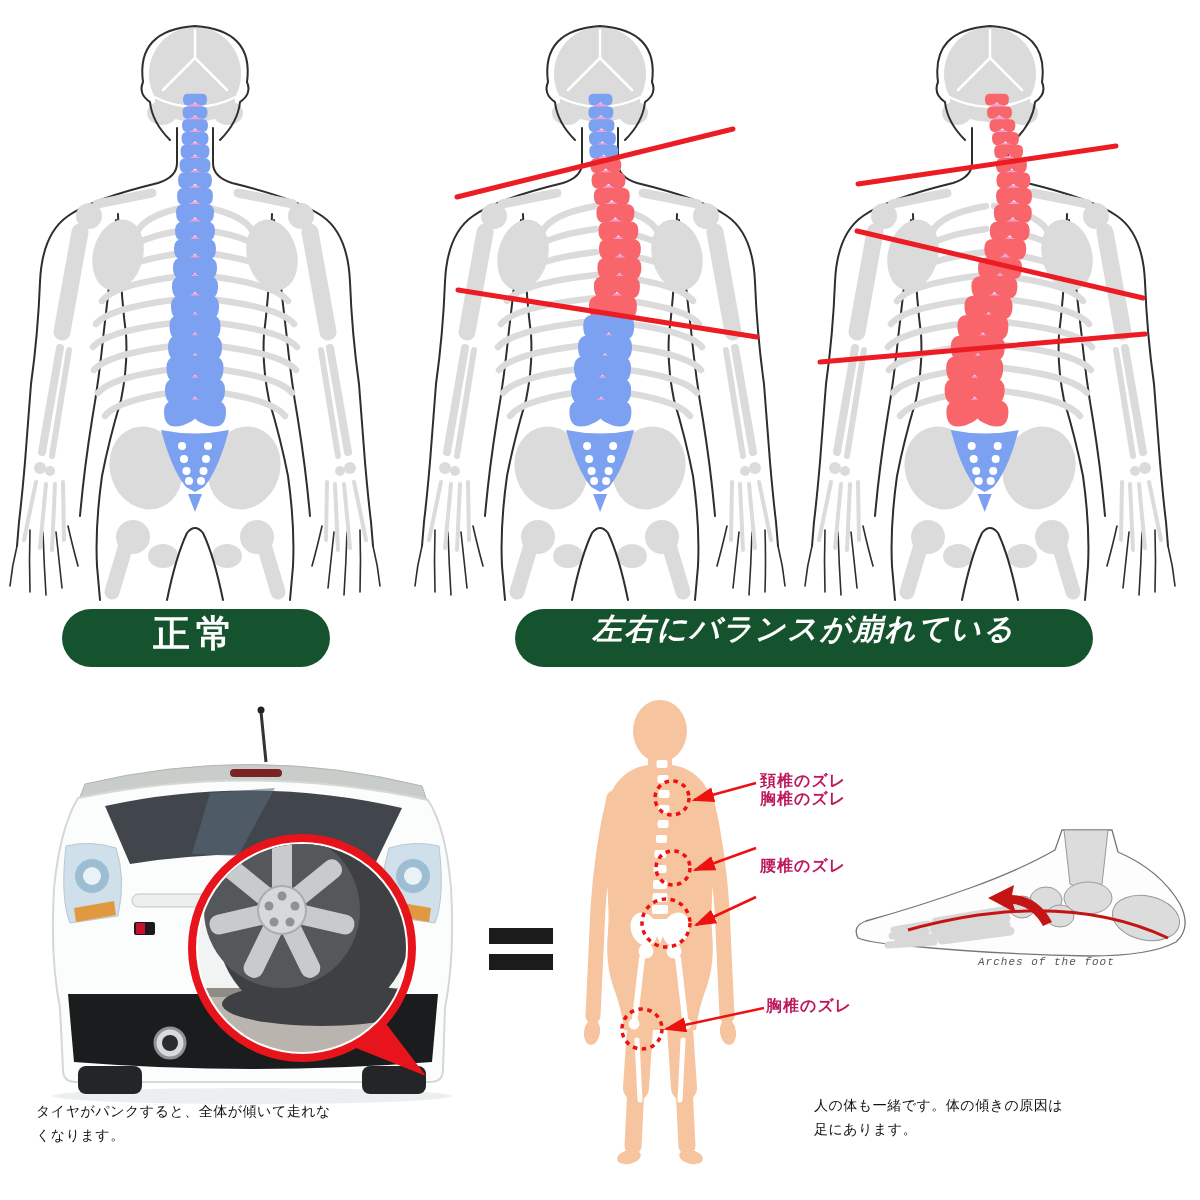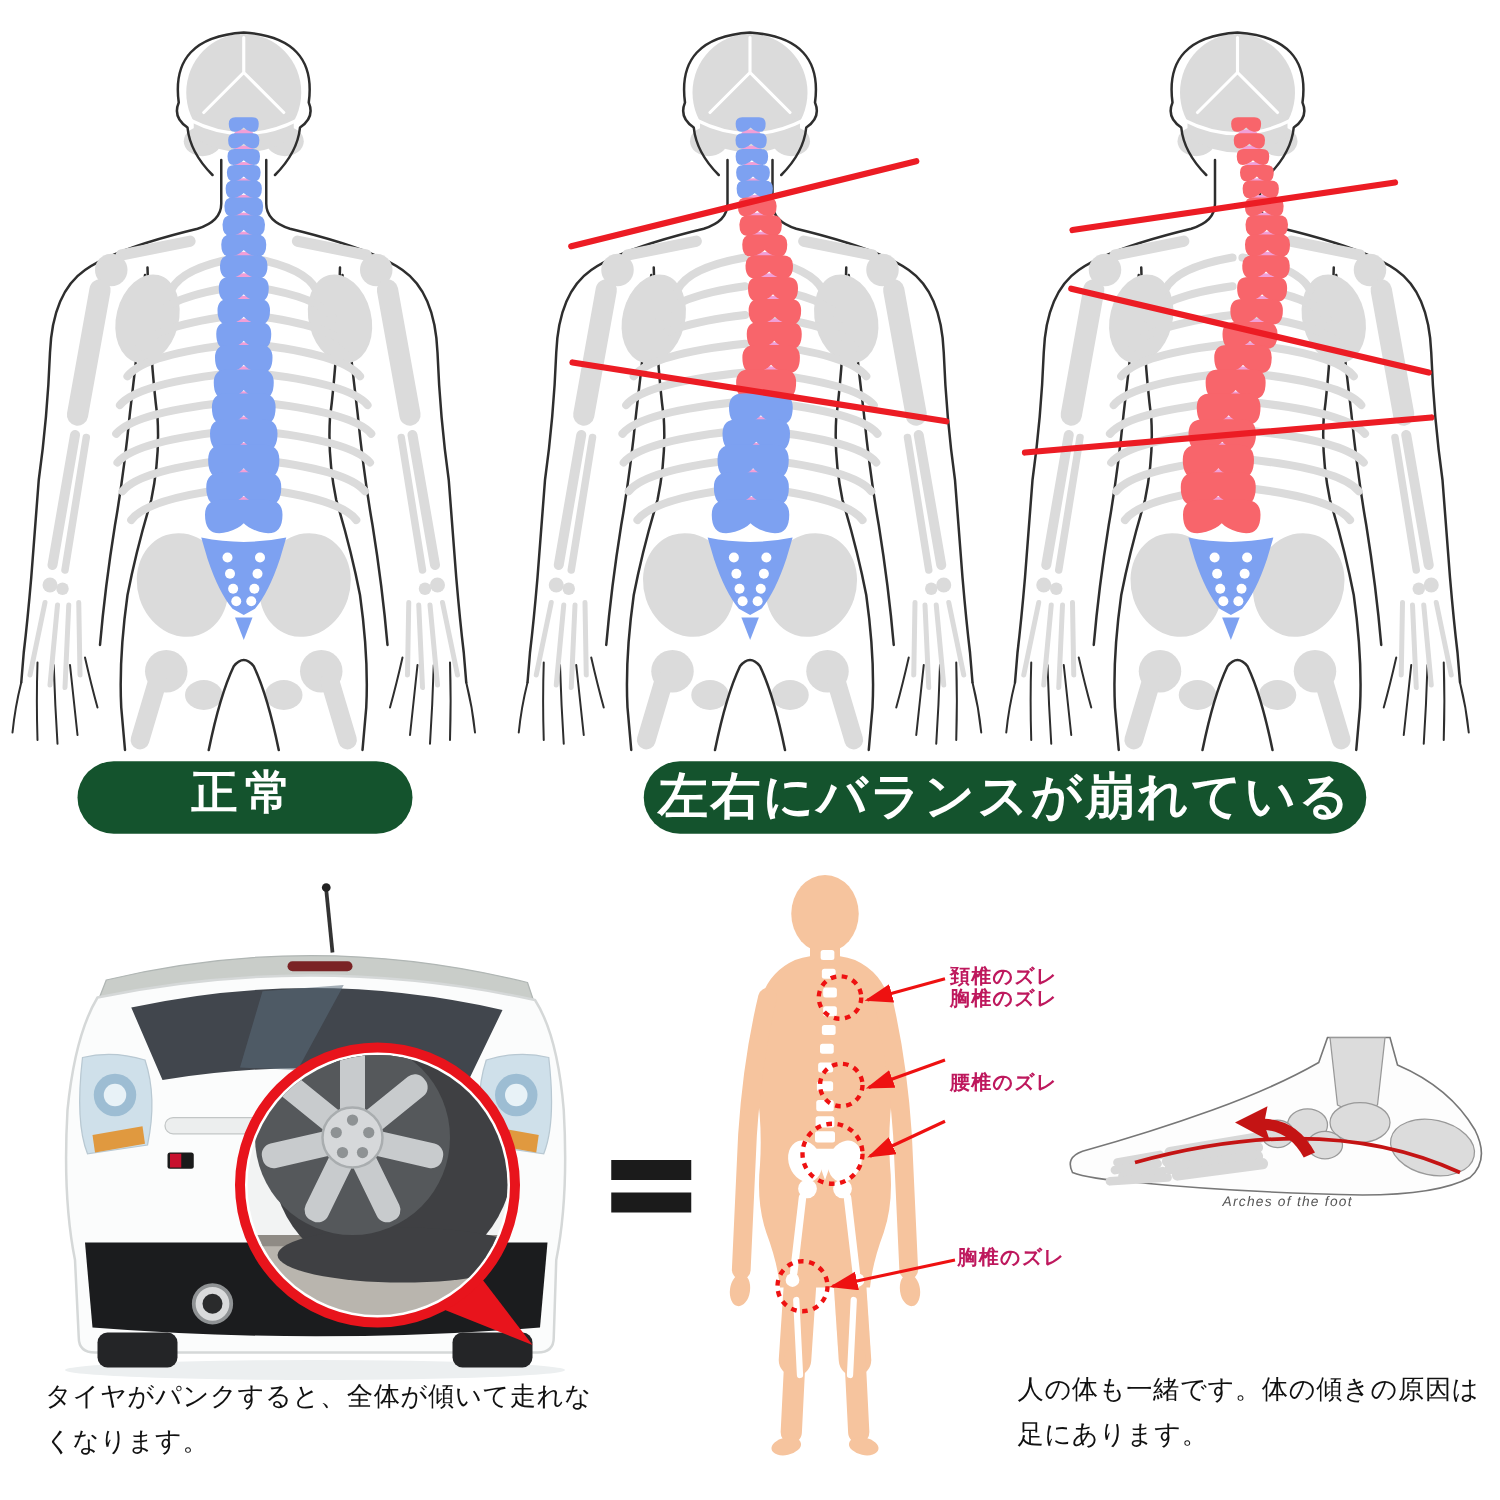--- a/index.html
+++ b/index.html
@@ -12,35 +12,35 @@
   .bone{stroke:#DBDBDB;stroke-linecap:round;fill:none;}
   .boneF{fill:#DBDBDB;}
   .boneS{stroke:#DBDBDB;fill:none;stroke-linecap:round;}
   .sut{stroke:#FFF;stroke-width:2.5;fill:none;stroke-linecap:round;}
   .ribs{fill:none;stroke:#DBDBDB;stroke-width:6.5;stroke-linecap:round;}
   .redline{stroke:#EC1C24;stroke-width:5;stroke-linecap:round;}
   
   .pill{position:absolute;height:58px;border-radius:30px;background:#14532d;color:#fff;
         display:flex;justify-content:center;font-weight:bold;}
   .pill1{left:62px;top:609px;width:268px;font-size:37px;letter-spacing:6px;}
-  .pill2{left:515px;top:609px;width:578px;font-size:40px;letter-spacing:2px;}
+  .pill2{left:515px;top:609px;width:578px;font-size:30px;letter-spacing:2px;font-style:italic;}
   
   .equals{left:489px;top:928px;width:64px;height:42px;}
   .equals .bar{position:absolute;left:0;width:64px;height:16px;background:#1B1B1B;}
   .sr{position:absolute;width:1px;height:1px;overflow:hidden;clip:rect(0 0 0 0);white-space:nowrap;}
   
   .anno{position:absolute;color:#be185d;font-size:16px;font-weight:bold;letter-spacing:1px;white-space:nowrap;}
   .dotc{fill:none;stroke:#EE1111;stroke-width:3.5;stroke-dasharray:4.5 4.5;}
   .arr{stroke:#EE1111;stroke-width:2.5;fill:none;}
   .peachS{stroke:#F6C49E;fill:none;stroke-linecap:round;}
   
-  .cap{position:absolute;color:#111;font-size:21px;font-weight:500;line-height:1.7;
+  .cap{position:absolute;color:#111;font-size:14px;font-weight:500;line-height:1.7;
        white-space:pre-line;letter-spacing:0.5px;}
   .footcap{position:absolute;color:#555;font-size:11px;font-style:italic;
-           font-family:Liberation Sans, sans-serif;letter-spacing:1px;}
+           font-family:Liberation Mono, monospace;letter-spacing:1px;}
 </style>
 </head>
 <body>
 
 <div class="canvas">
 
   <svg class="abs" style="left:0;top:0" width="1200" height="600" viewBox="0 0 1200 600">
     <defs>
       <g id="skel">
         <g id="sideL">

